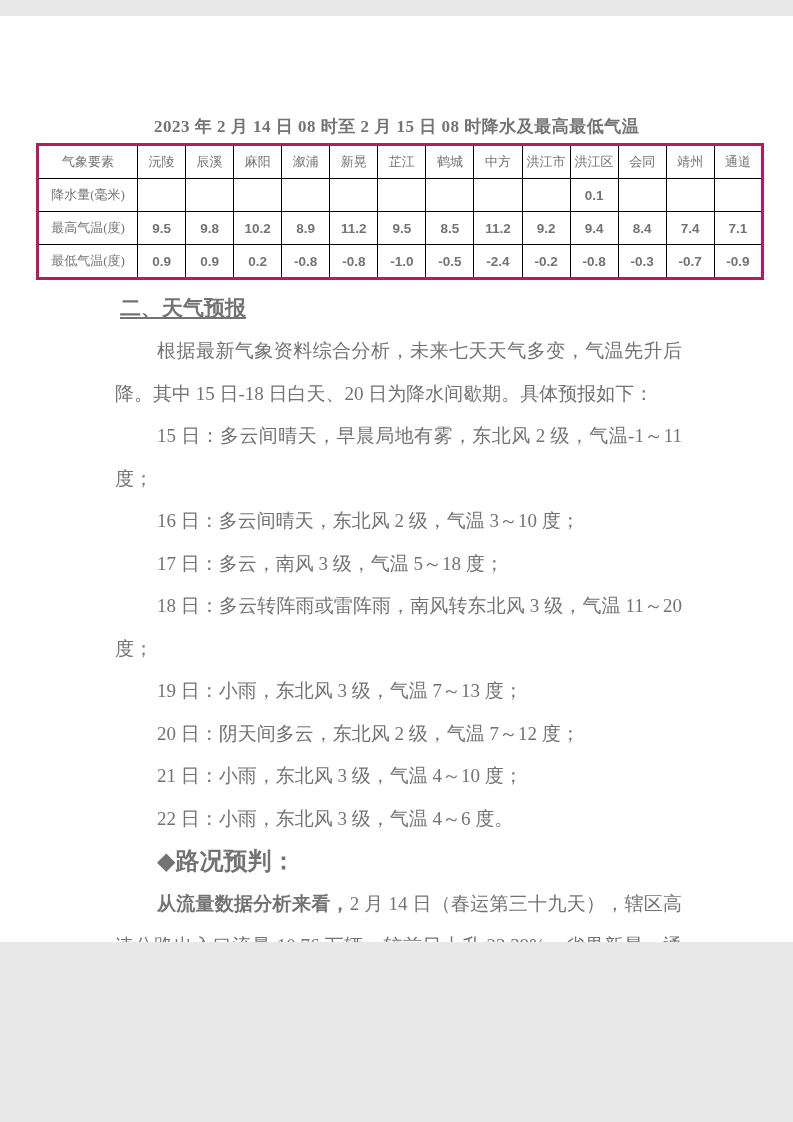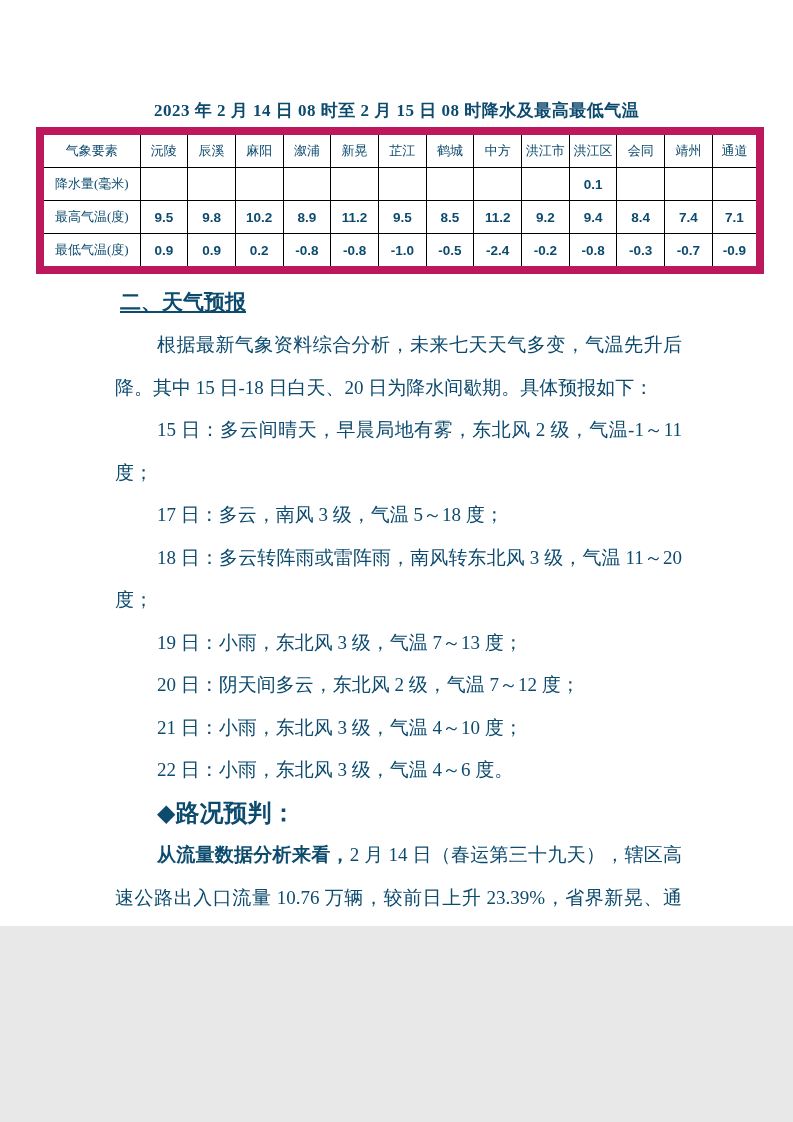--- a/index.html
+++ b/index.html
@@ -1,29 +1,29 @@
 <!DOCTYPE html>
 <html><head>
 <meta charset="utf-8">
 <style>
   html,body { margin:0; padding:0; background:#e8e8e8; }
   .page {
-    width:793px; height:926px; background:#ffffff; margin:0 auto;
-    box-sizing:border-box; padding-top:100px; color:#0c4a6e;
+    width:793px; height:926px; background:#ffffff; margin:16px auto;
+    box-sizing:border-box; padding-top:100px; color:#737373;
     font-family:"Liberation Serif","DejaVu Serif",serif;
     overflow:hidden; position:relative;
   }
   .doc-title {
     text-align:center; font-weight:bold; font-size:17px; line-height:22px;
     margin:0 0 5px 0; letter-spacing:0.5px;
   }
   table.weather-table {
     border-collapse:collapse; table-layout:fixed;
     margin-left:36px; width:728px;
-    border:8px solid #be185d;
+    border:3px solid #be185d;
   }
   .weather-table th, .weather-table td {
     border:1px solid #000; text-align:center; vertical-align:middle;
     padding:0; height:32px; font-weight:normal; overflow:hidden;
   }
   .weather-table th { font-size:13px; }
   .weather-table td.rowlabel { font-size:13px; }
   .weather-table td.num {
     font-family:"Liberation Sans","DejaVu Sans",sans-serif;
     font-size:13.5px; font-weight:600;
@@ -138,20 +138,21 @@
       </tbody>
     </table>
 
   <div class="content">
 
     <h2 class="sec-heading">二、天气预报</h2>
 
     <p class="body">根据最新气象资料综合分析，未来七天天气多变，气温先升后降。其中 15 日-18 日白天、20 日为降水间歇期。具体预报如下：</p>
 
     <p class="body">15 日：多云间晴天，早晨局地有雾，东北风 2 级，气温-1～11 度；</p>
+    <p class="body">16 日：多云间晴天，东北风 2 级，气温 3～10 度；</p>
     <p class="body">17 日：多云，南风 3 级，气温 5～18 度；</p>
     <p class="body">18 日：多云转阵雨或雷阵雨，南风转东北风 3 级，气温 11～20 度；</p>
     <p class="body">19 日：小雨，东北风 3 级，气温 7～13 度；</p>
     <p class="body">20 日：阴天间多云，东北风 2 级，气温 7～12 度；</p>
     <p class="body">21 日：小雨，东北风 3 级，气温 4～10 度；</p>
     <p class="body">22 日：小雨，东北风 3 级，气温 4～6 度。</p>
 
     <h3 class="road-heading"><span>◆路况预判：</span></h3>
 
     <p class="body"><span class="lead-bold">从流量数据分析来看，</span><span>2 月 14 日（春运第三十九天），辖区高速公路出入口流量 10.76 万辆，较前日上升 23.39%，省界新晃、通道门架分别较前一天上升 28.31%和 74.29%。</span></p>

